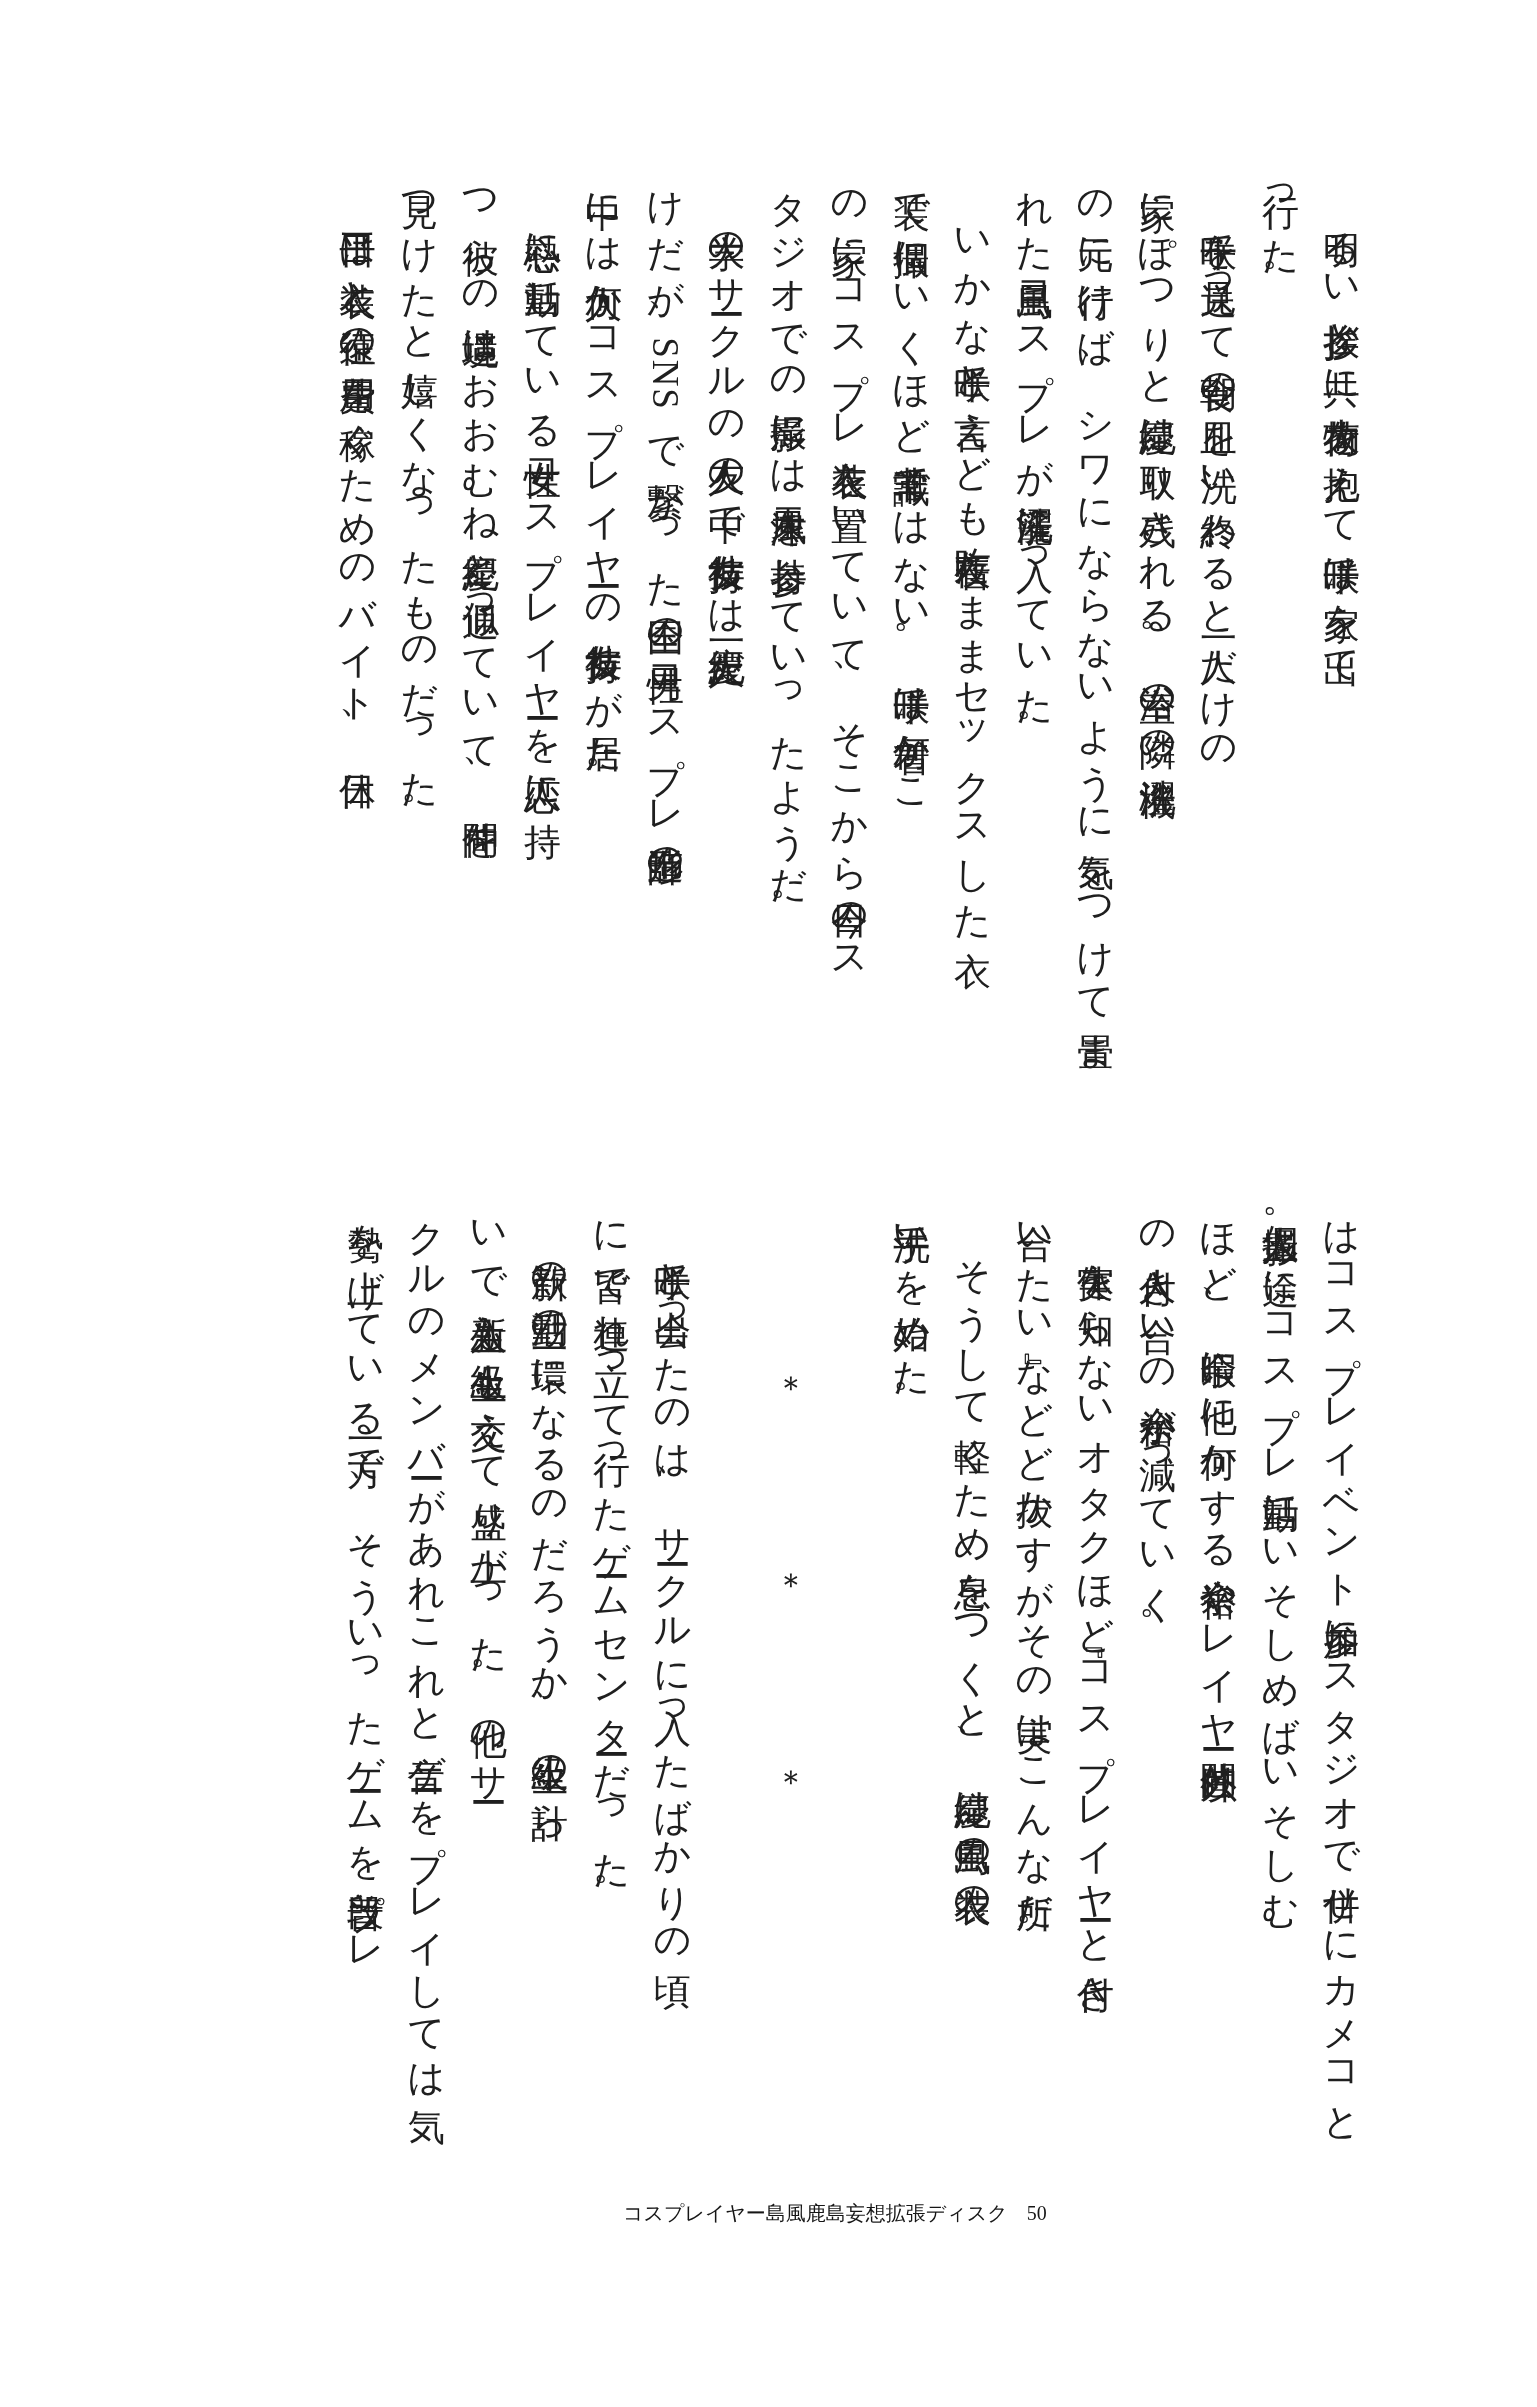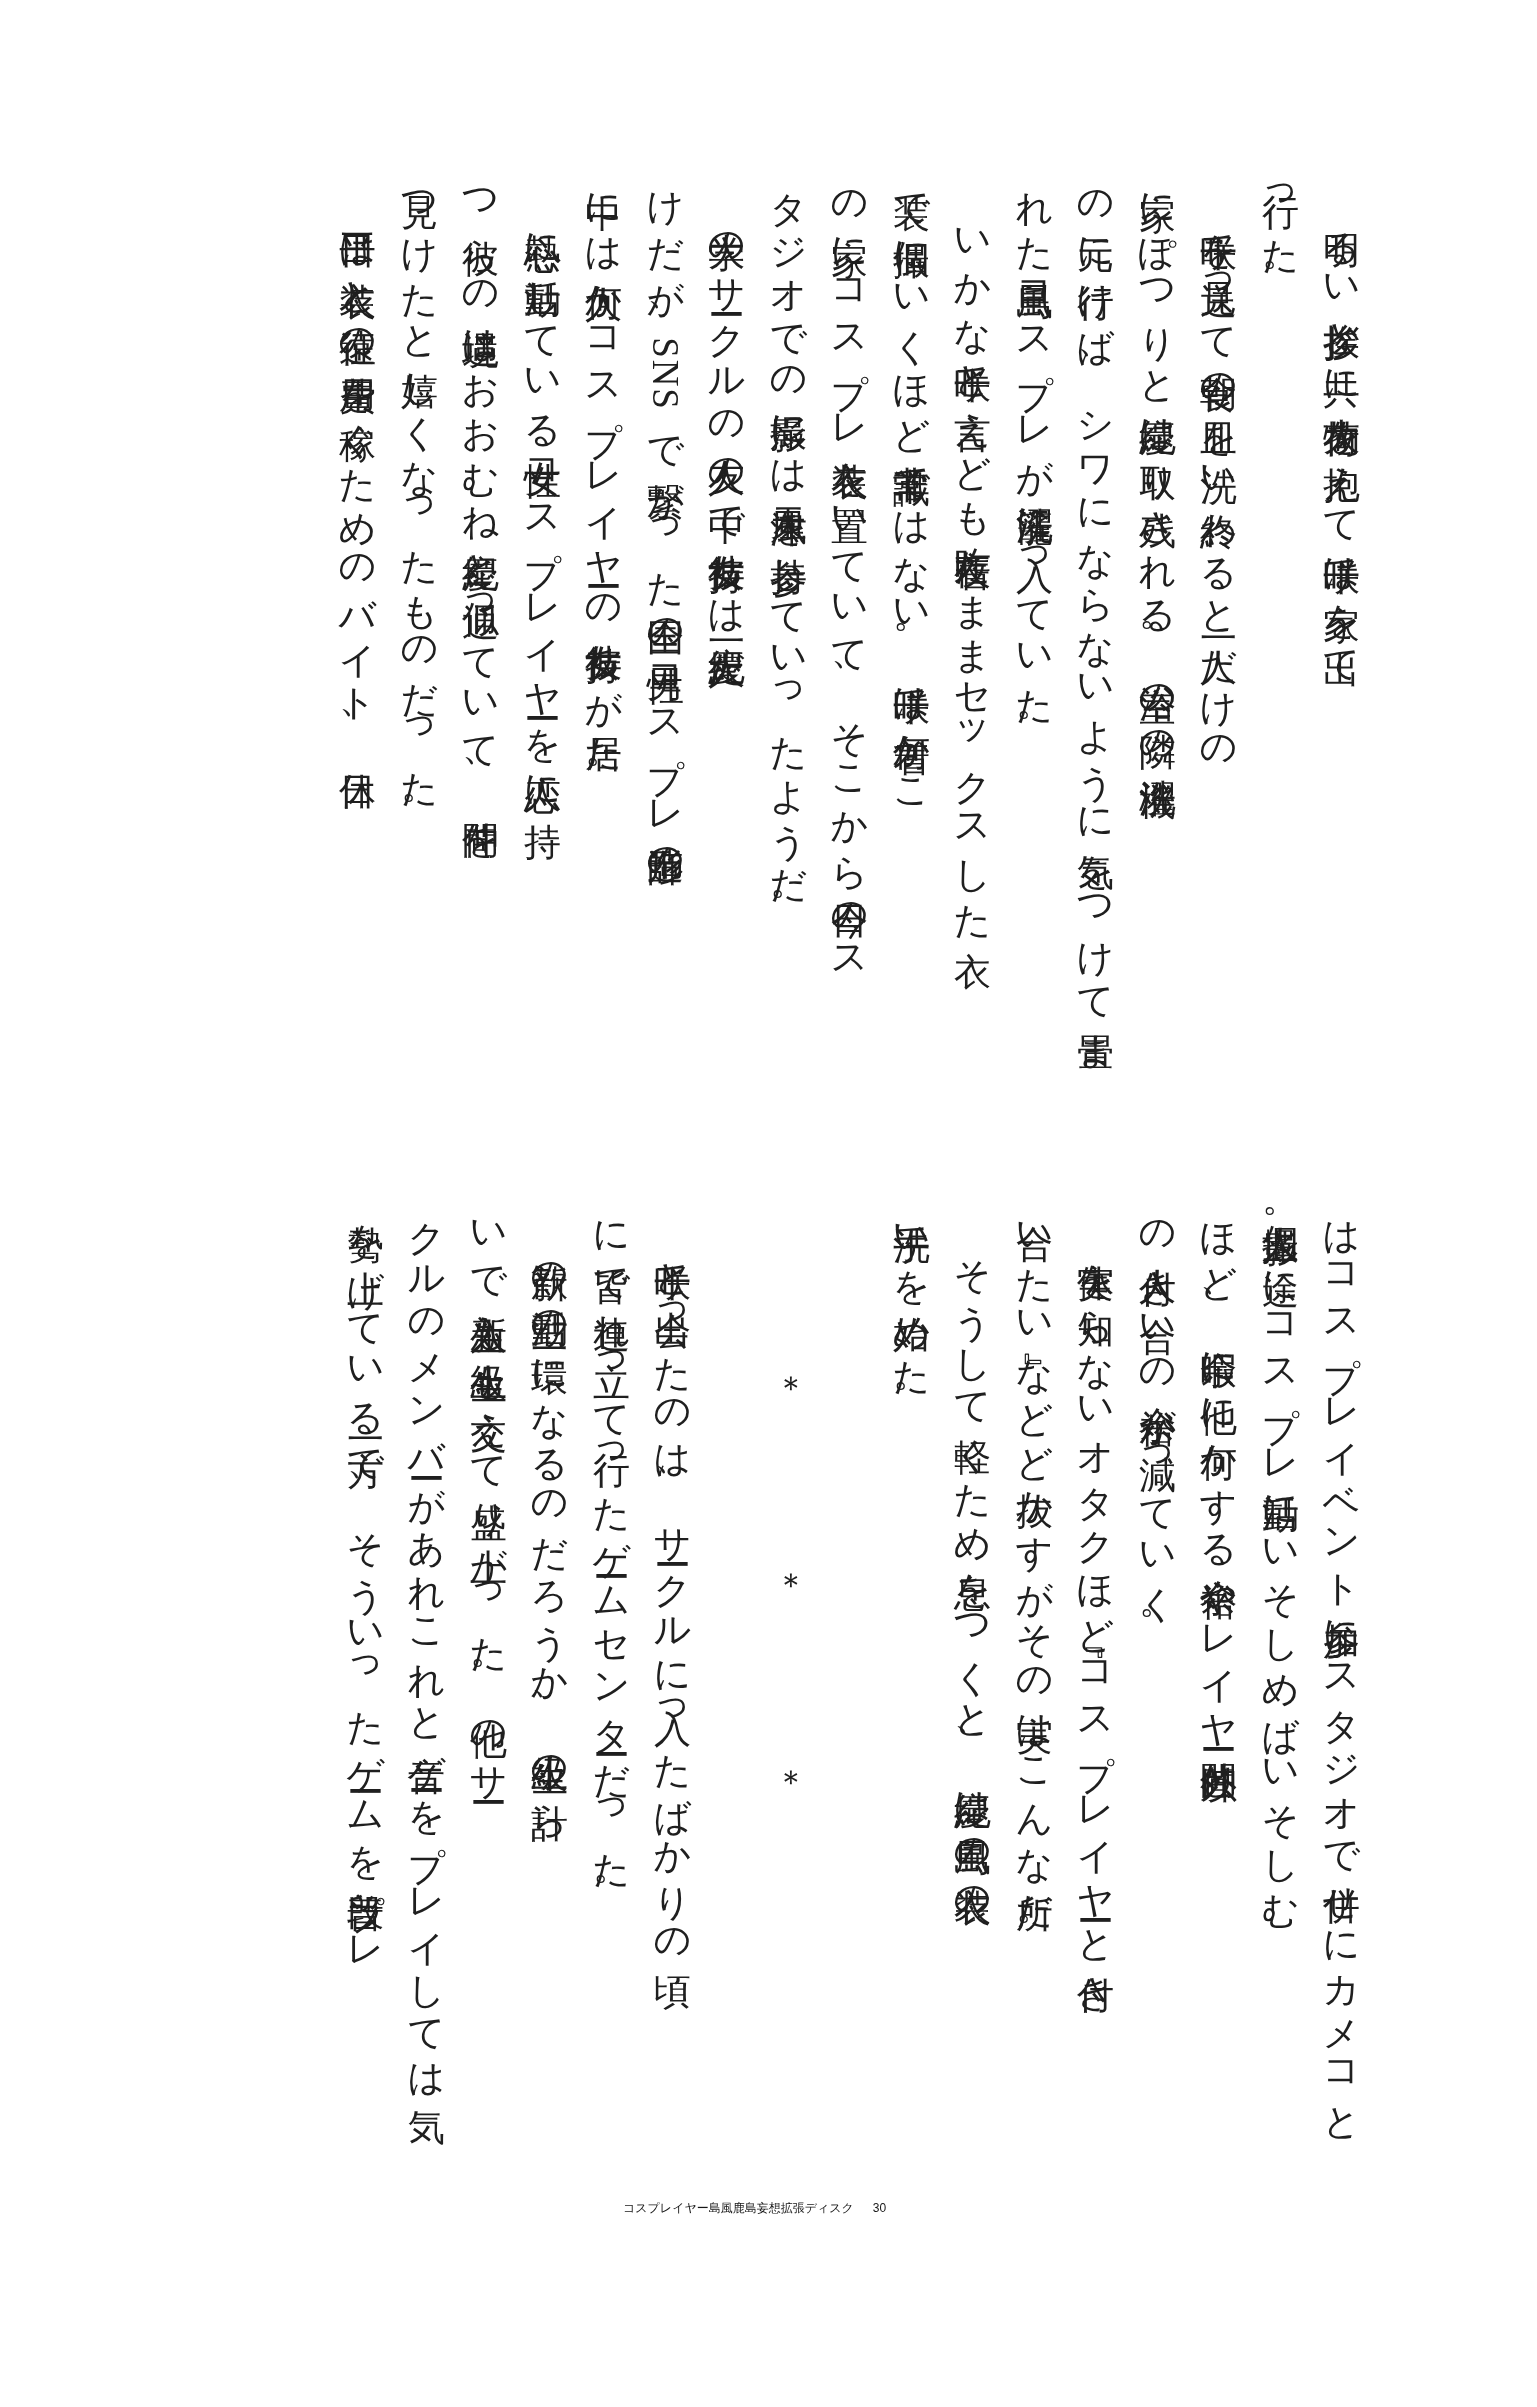--- a/index.html
+++ b/index.html
@@ -55,22 +55,22 @@
     font-family: "Liberation Serif", "DejaVu Serif", serif;
     color: #1f1f1f;
   }
   .footer {
     position: absolute;
     top: 2200px;
     left: 623px;
     display: flex;
     align-items: baseline;
     gap: 19px;
-    font-family: Liberation Sans, sans-serif;
-    font-size: 12px;
+    font-family: Liberation Serif, serif;
+    font-size: 20px;
     letter-spacing: 0;
     color: #161616;
   }
 </style>
 </head>
 <body>
 
 <div class="page">
 
   <section class="vblock top-block">
@@ -110,17 +110,17 @@
       <div class="tcol indent" style="right: 669px;">千咲と出会ったのは、サークルに入ったばかりの頃</div>
       <div class="tcol" style="right: 730px;">に皆で連れ立って行ったゲームセンターだった。</div>
       <div class="tcol indent" style="right: 792px;">新歓の活動の一環になるのだろうか、上級生の計ら</div>
       <div class="tcol" style="right: 853px;">いで新入生も上級生も交えて盛り上がった。他のサー</div>
       <div class="tcol" style="right: 915px;">クルのメンバーがあれこれと音ゲーをプレイしては気</div>
       <div class="tcol" style="right: 976px;">勢を上げている一方で、そういったゲームを普段プレ</div>
     </section>
 
   <footer class="footer">
     <span class="footer-title">コスプレイヤー島風鹿島妄想拡張ディスク</span>
-    <span class="footer-page-number">30</span>
+    <span class="footer-page-number">50</span>
   </footer>
 
 </div>
 
 
 </body></html>

